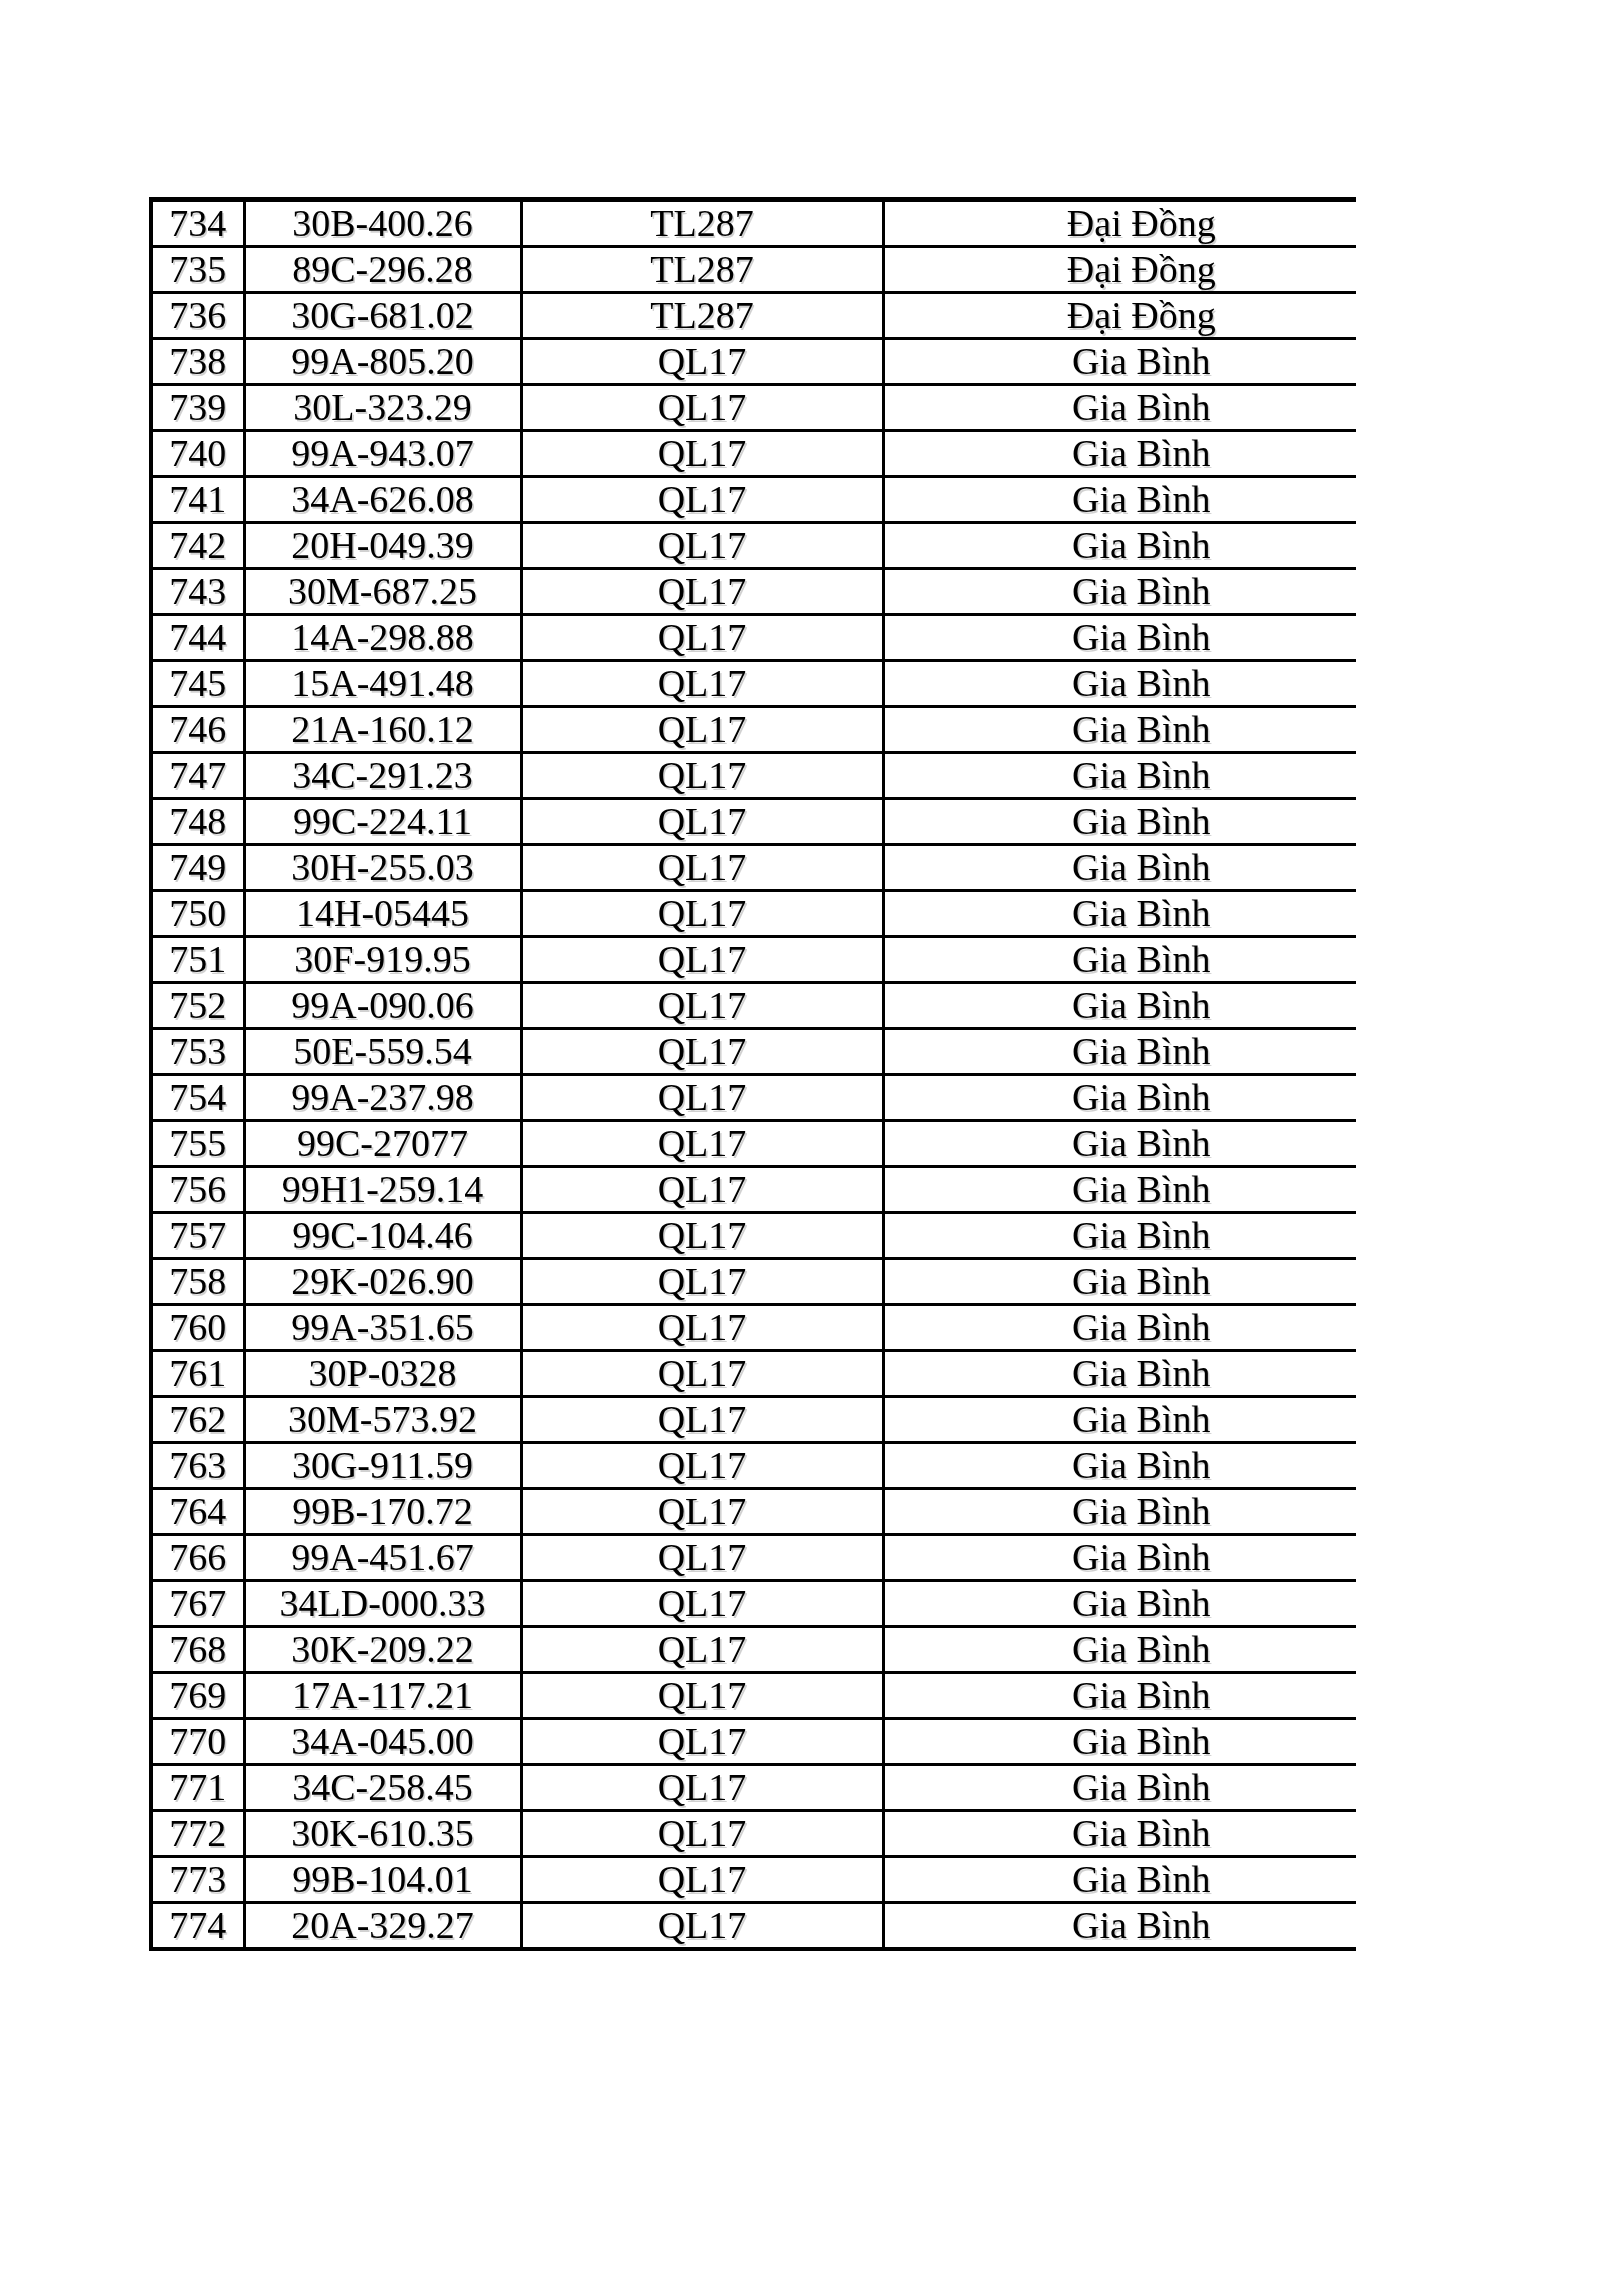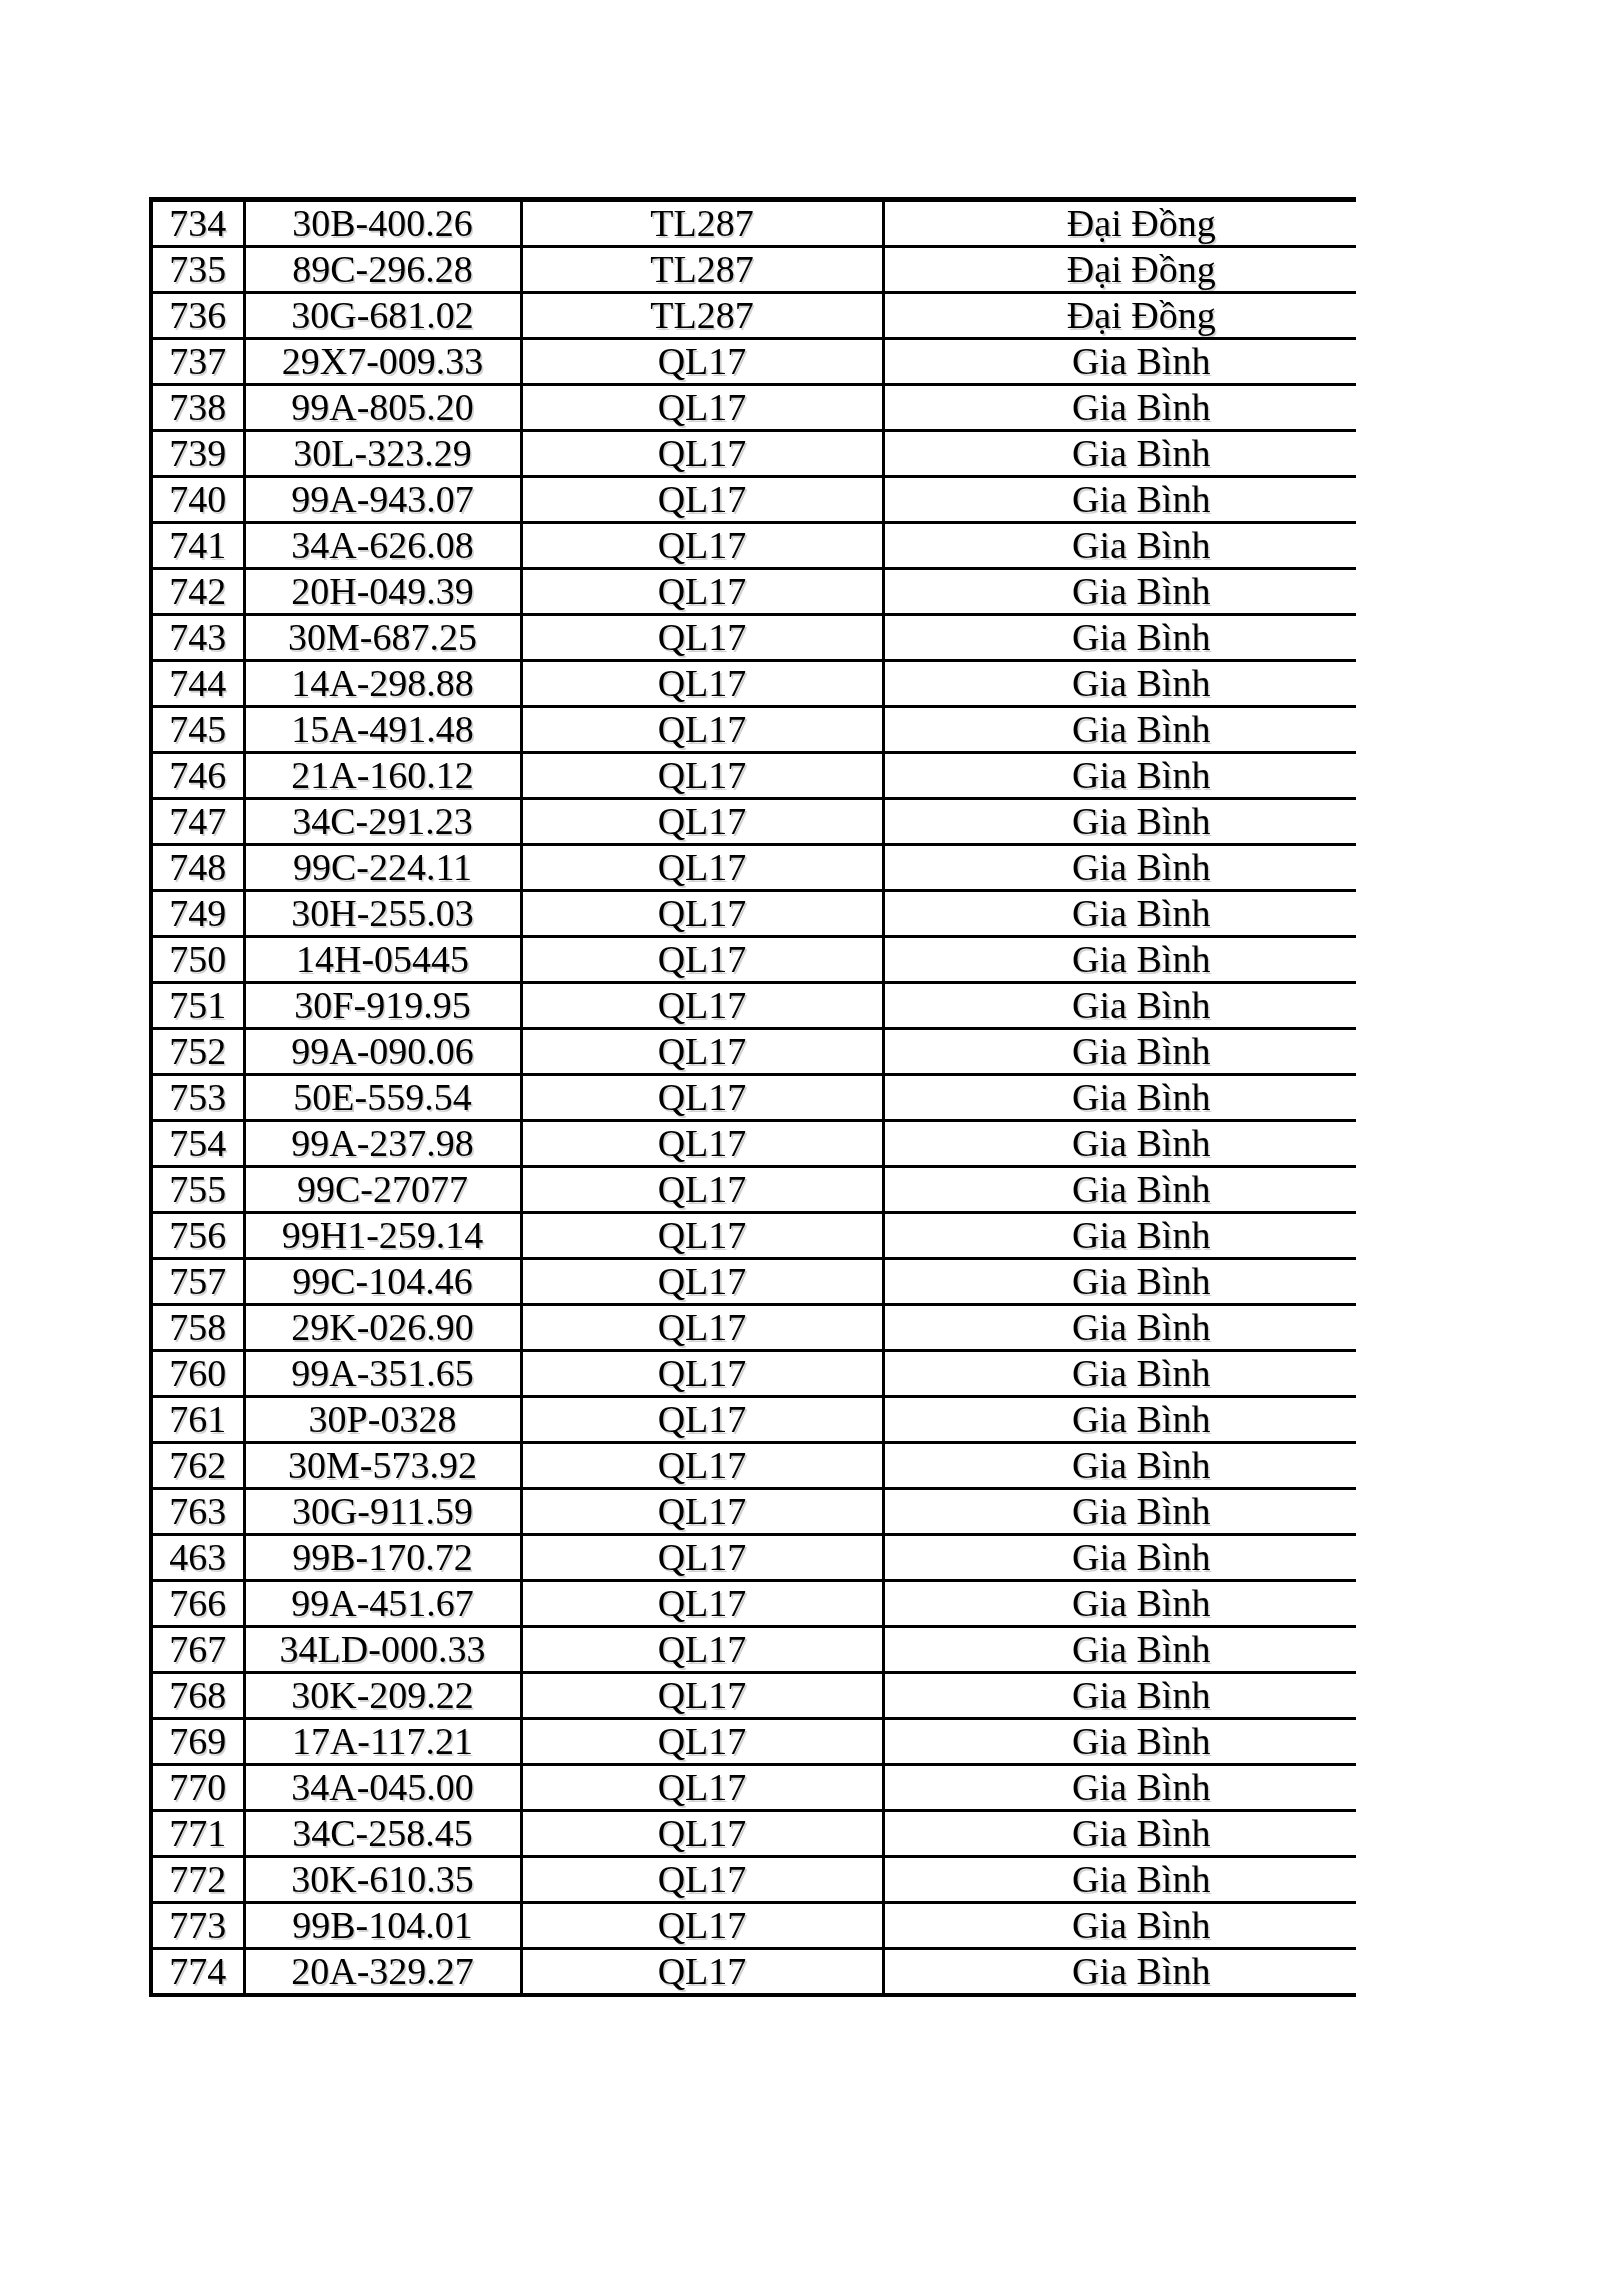--- a/index.html
+++ b/index.html
@@ -65,26 +65,20 @@
           <td>TL287</td>
           <td>Đại Đồng</td>
         </tr>
         <tr>
           <td>736</td>
           <td>30G-681.02</td>
           <td>TL287</td>
           <td>Đại Đồng</td>
         </tr>
         <tr>
-          <td>737</td>
-          <td>29X7-009.33</td>
-          <td>QL17</td>
-          <td>Gia Bình</td>
-        </tr>
-        <tr>
           <td>738</td>
           <td>99A-805.20</td>
           <td>QL17</td>
           <td>Gia Bình</td>
         </tr>
         <tr>
           <td>739</td>
           <td>30L-323.29</td>
           <td>QL17</td>
           <td>Gia Bình</td>
@@ -221,21 +215,21 @@
           <td>QL17</td>
           <td>Gia Bình</td>
         </tr>
         <tr>
           <td>763</td>
           <td>30G-911.59</td>
           <td>QL17</td>
           <td>Gia Bình</td>
         </tr>
         <tr>
-          <td>463</td>
+          <td>764</td>
           <td>99B-170.72</td>
           <td>QL17</td>
           <td>Gia Bình</td>
         </tr>
         <tr>
           <td>766</td>
           <td>99A-451.67</td>
           <td>QL17</td>
           <td>Gia Bình</td>
         </tr>

